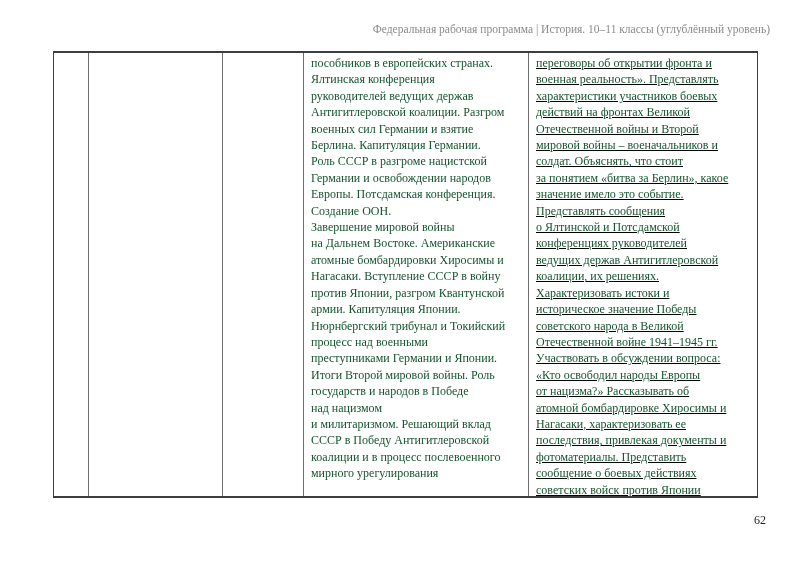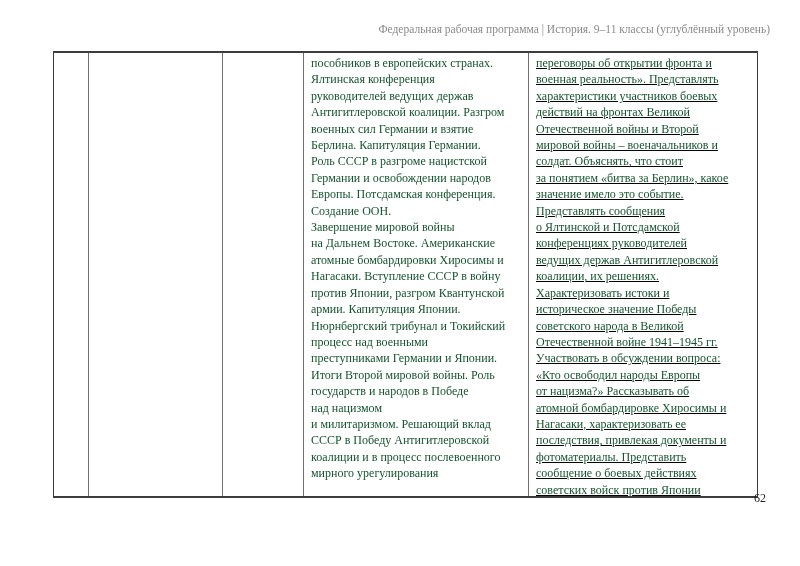--- a/index.html
+++ b/index.html
@@ -56,32 +56,32 @@
   .cell.c5 { flex: 1; }
   .cell-text {
     padding: 2px 4px 0 7px;
     font-size: 12px;
     line-height: 16.4px;
     color: #14532d;
     white-space: pre;
   }
   .page-number {
     position: absolute;
-    top: 491px;
+    top: 513px;
     right: 34px;
     font-size: 12px;
     color: #222222;
   }
 </style>
 </head>
 <body>
 
 <div class="page">
 
-  <div class="running-header">Федеральная рабочая программа | История. 9–11 классы (углублённый уровень)</div>
+  <div class="running-header">Федеральная рабочая программа | История. 10–11 классы (углублённый уровень)</div>
 
   <div class="doc-table">
     <div class="cell c1"></div>
     <div class="cell c2"></div>
     <div class="cell c3"></div>
     <div class="cell c4">
       <div class="cell-text">пособников в европейских странах.
 Ялтинская конференция
 руководителей ведущих держав
 Антигитлеровской коалиции. Разгром

